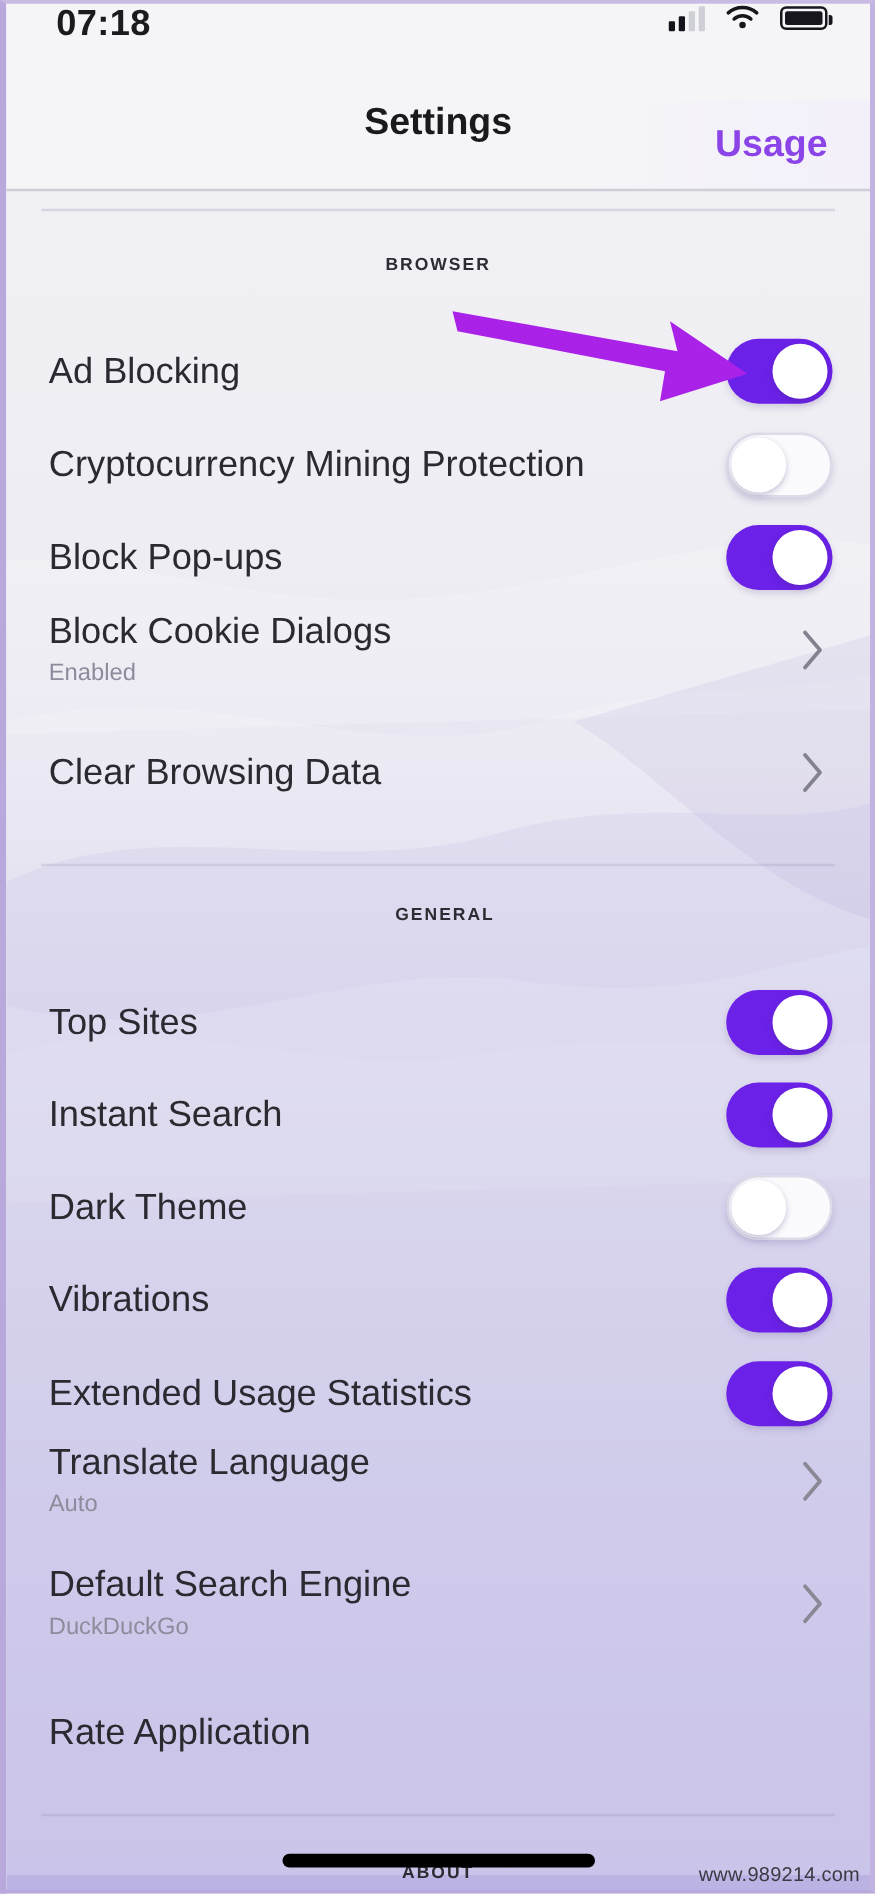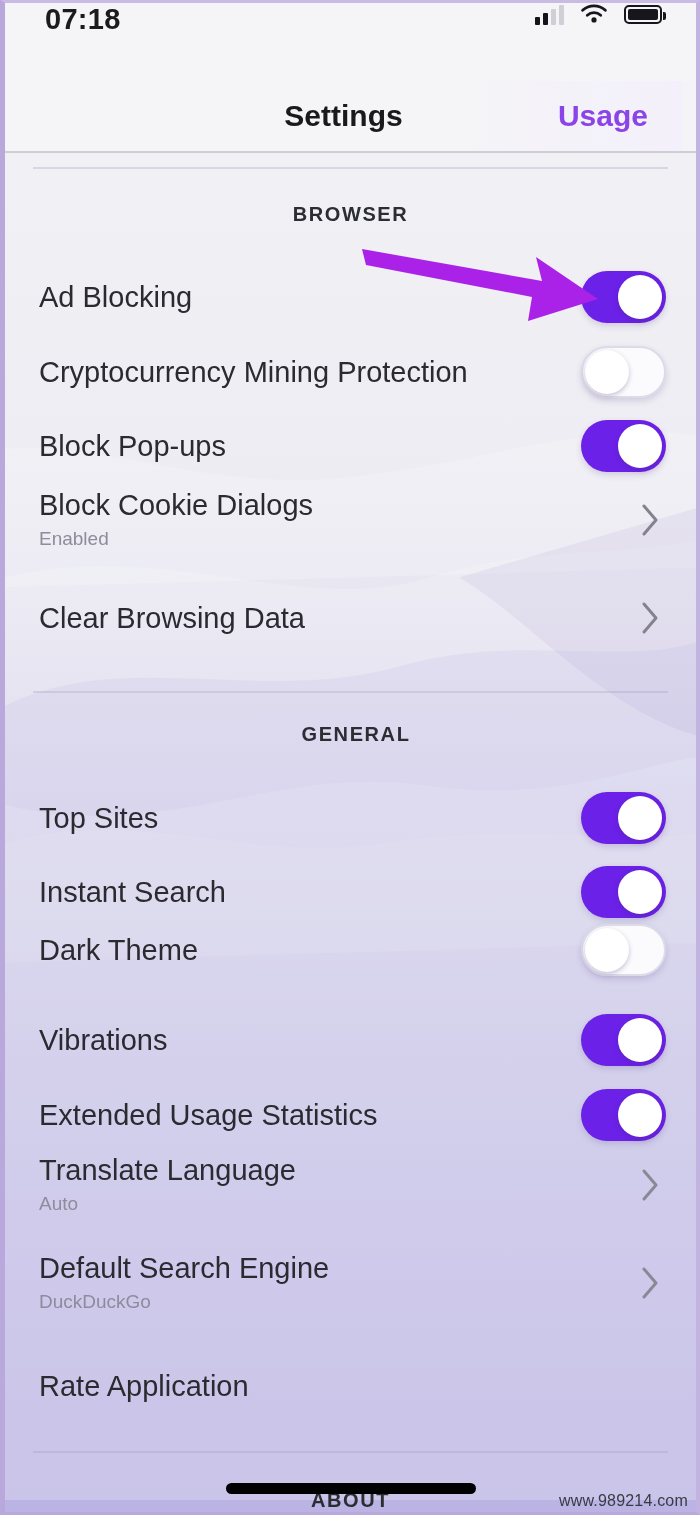--- a/index.html
+++ b/index.html
@@ -40,23 +40,23 @@
   .sig i:nth-child(2){ height:12px; }
   .sig i:nth-child(3){ height:16px; }
   .sig i:nth-child(4){ height:20px; }
   .wifi { width:30px; height:22px; display:block; }
   .batt { width:38px; height:19px; border:2.5px solid #16161c; border-radius:5px; position:relative; padding:2px; }
   .batt::after { content:""; position:absolute; right:-6px; top:5px; width:3px; height:8px; background:#16161c; border-radius:0 2px 2px 0; }
   .batt span { display:block; height:100%; background:#16161c; border-radius:2px; }
 
   
   .navbar {
-    position:absolute; left:0; right:14px; top:78px; height:70px;
+    position:absolute; left:0; right:0; top:78px; height:70px;
     background:linear-gradient(90deg,#f5f4f7 0%,#f5f4f7 68%,#f3f0fb 100%);
-    display:flex; align-items:center; justify-content:center;
+    display:flex; justify-content:center;
     z-index:6;
   }
   .nav-title { font-size:30px; font-weight:600; color:#1a1a1d; }
   .nav-done {
     position:absolute; right:34px; top:50%; transform:translateY(-50%);
     font-size:30px; font-weight:600; color:#8b44e8;
   }
   .nav-rule {
     position:absolute; left:0; right:0; top:148px; height:2px;
     background:#cfcdd6; z-index:6;
@@ -81,21 +81,21 @@
   
   .waves { position:absolute; inset:0; pointer-events:none; }
 
   .inset-rule {
     position:absolute; left:28px; right:28px; height:2px;
     background:rgba(160,155,190,.30);
   }
 
   .sec-head {
     position:absolute; left:0; right:0; text-align:center;
-    font-size:20px; font-weight:700; letter-spacing:1.6px; color:#2c2c33;
+    font-size:14px; font-weight:700; letter-spacing:1.6px; color:#2c2c33;
   }
 
   .row {
     position:absolute; left:0; right:0; height:74px;
     display:flex; align-items:center;
   }
   .row-text { position:absolute; left:34px; }
   .row-title { font-size:29px; color:#2a2a30; line-height:1.05; font-weight:400; }
   .row-sub { font-size:19px; color:#8e8b9c; margin-top:7px; }
 
@@ -242,21 +242,21 @@
 
     <div class="row" style="top:702px;">
       <div class="row-text">
         <div class="row-title">Instant Search</div>
       </div>
       <div class="toggle on">
           <div class="knob"></div>
         </div>
     </div>
 
-    <div class="row" style="top:760px;padding-left:28px;">
+    <div class="row" style="top:776px;padding-left:28px;">
       <div class="row-text">
         <div class="row-title">Dark Theme</div>
       </div>
       <div class="toggle off">
           <div class="knob"></div>
         </div>
     </div>
 
     <div class="row" style="top:925px;">
       <div class="row-text">

